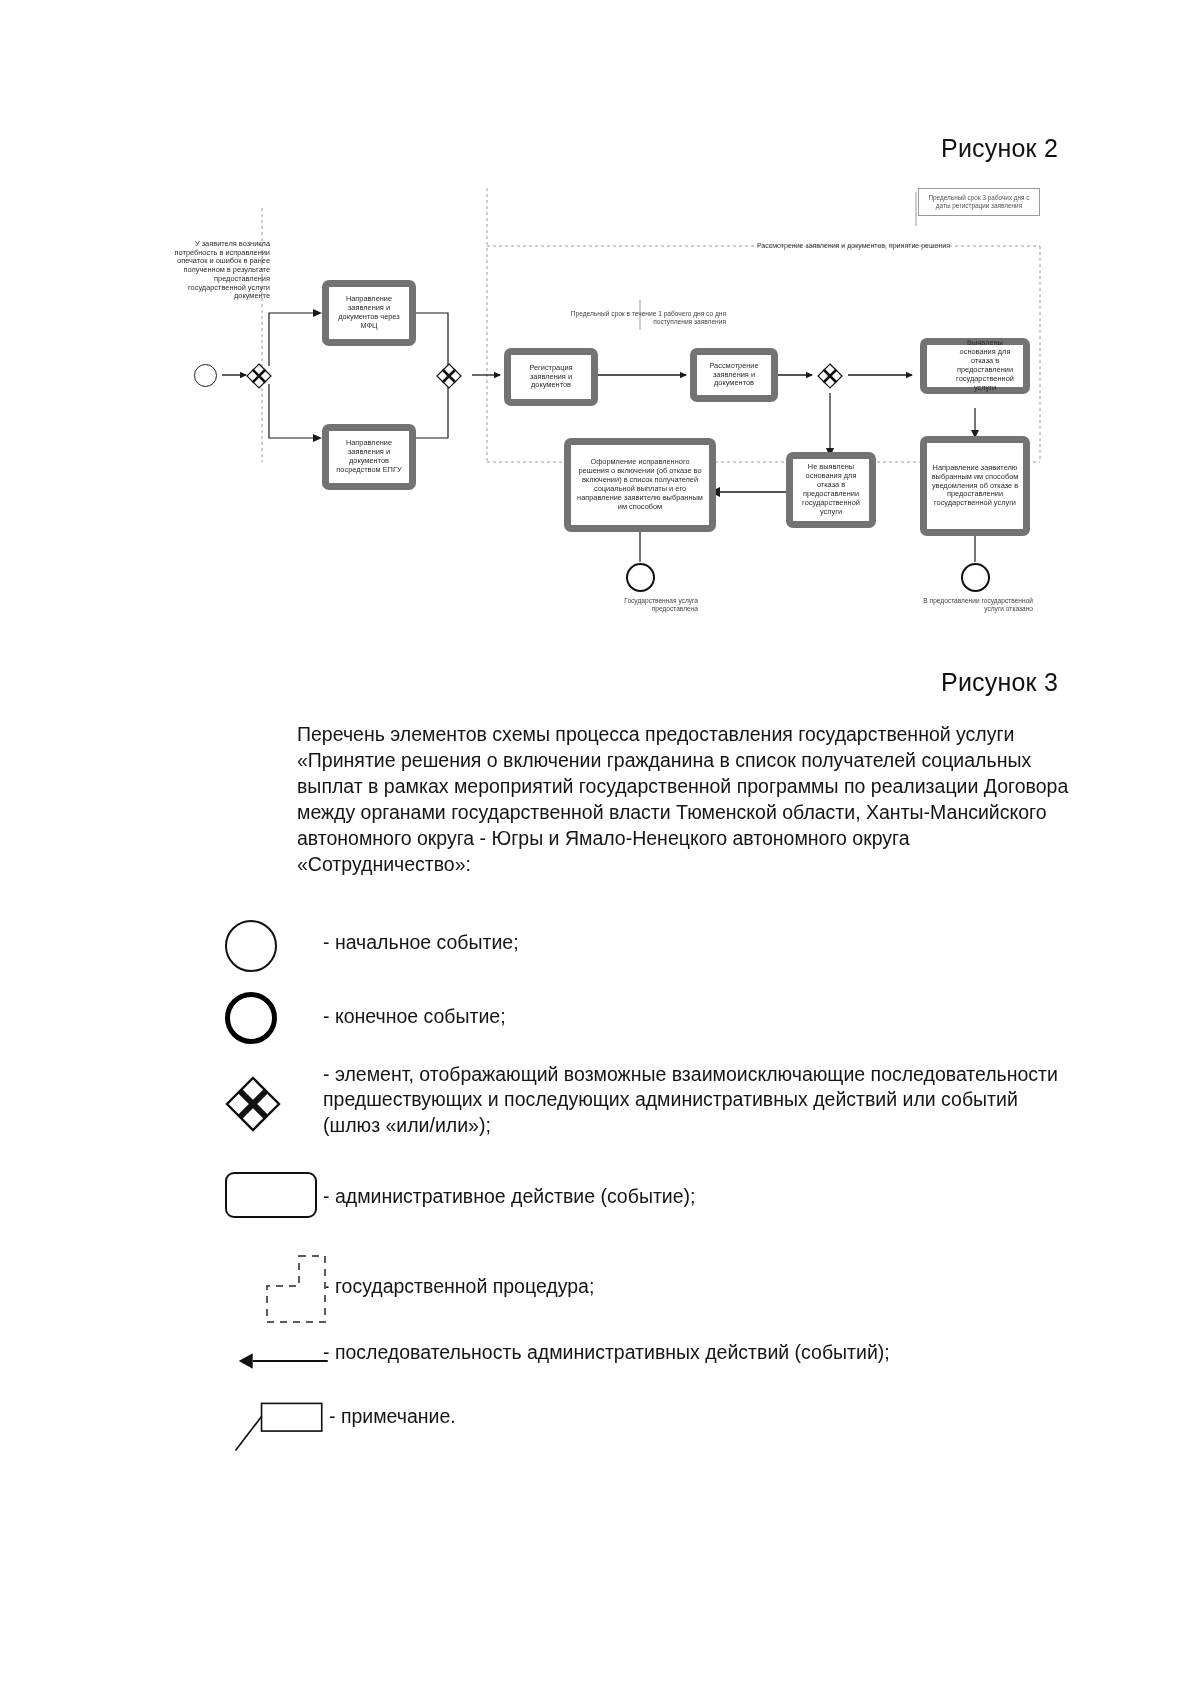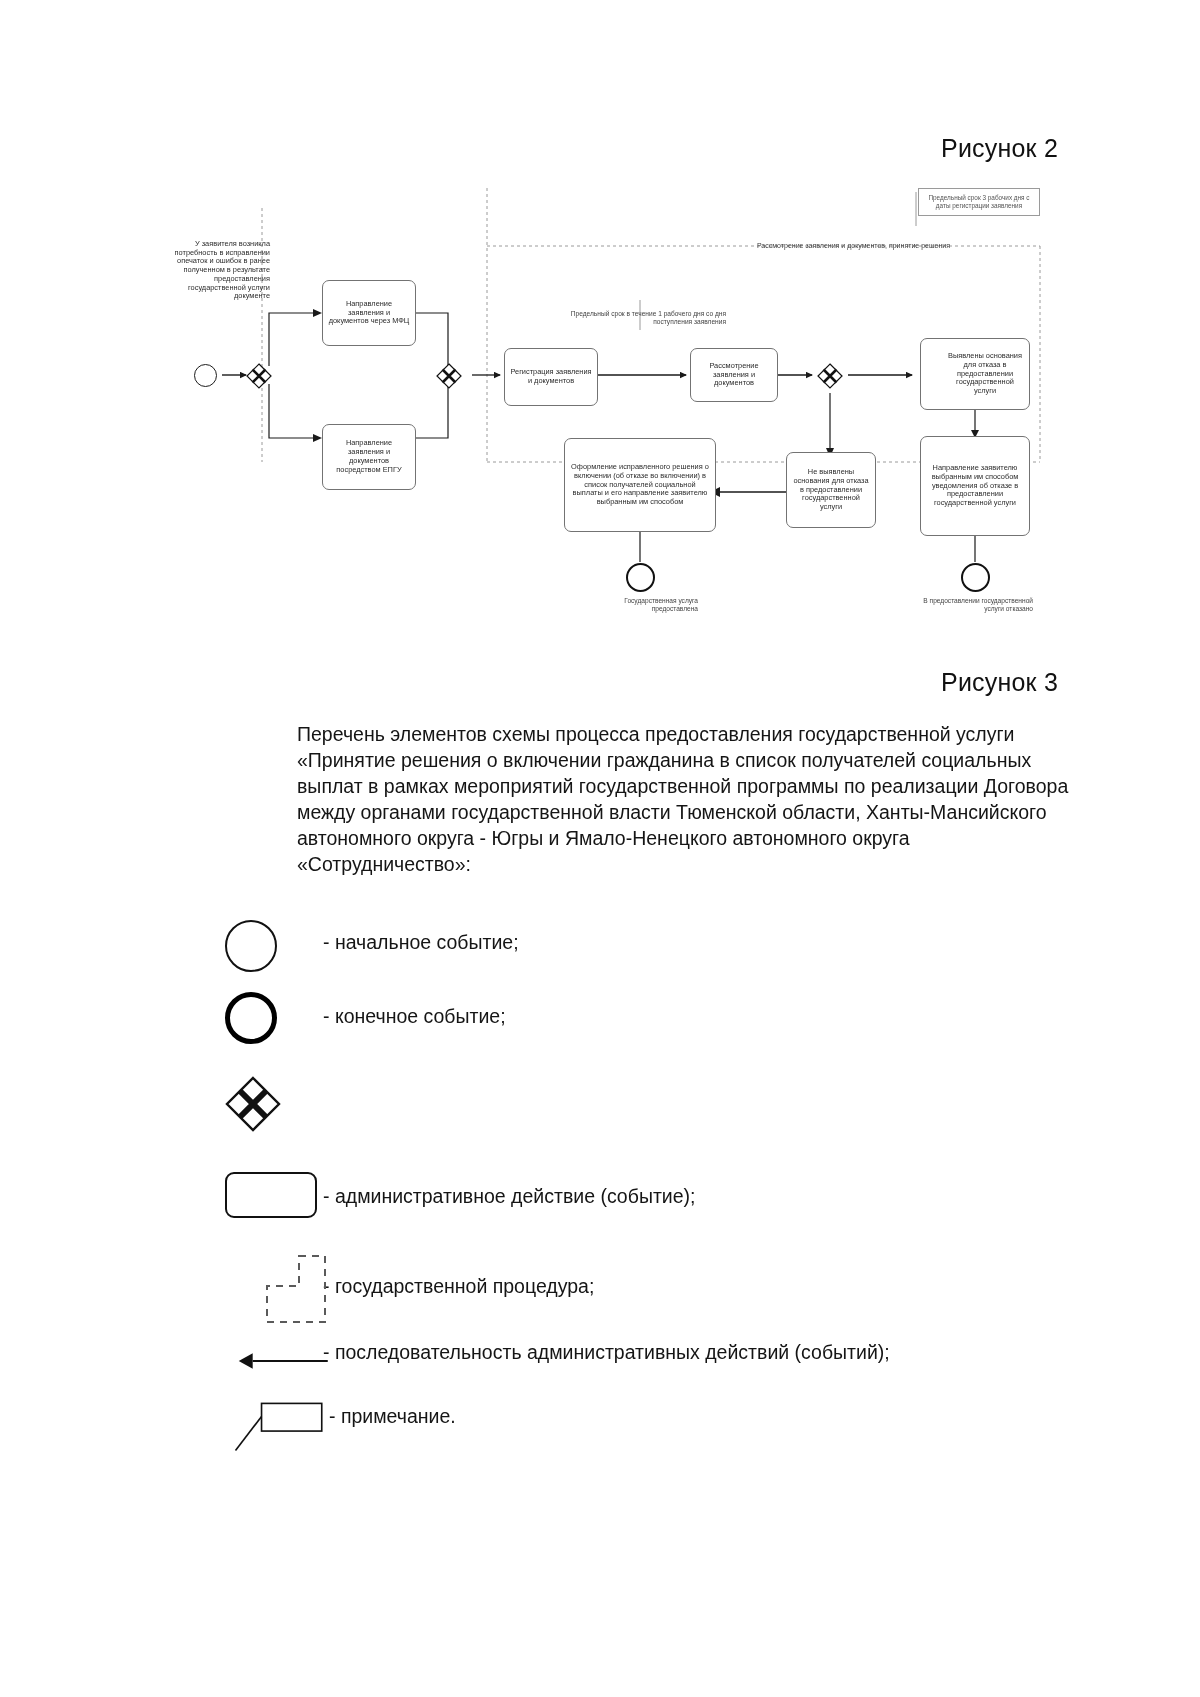--- a/index.html
+++ b/index.html
@@ -26,21 +26,21 @@
   .dgm-label{
     position:absolute;text-align:right;
     color:#2b2b2b;line-height:1.18;
     font-size:7.4px;
     word-wrap:break-word;
   }
   .dgm-label.tiny{font-size:6.6px;color:#444;}
   .dgm-label.lane{font-size:7px;color:#3a3a3a;}
 
   .box{
-    position:absolute;border:1px solid #737373;border-radius:7px;
+    position:absolute;border:7px solid #737373;border-radius:7px;
     background:#fff;box-sizing:border-box;
     display:flex;align-items:center;justify-content:center;
     padding:3px 4px;
   }
   .box .t{
     font-size:7.4px;line-height:1.2;text-align:center;color:#2b2b2b;
   }
   .note{
     position:absolute;border:1px solid #9a9a9a;background:#fff;
     box-sizing:border-box;display:flex;align-items:center;justify-content:center;
@@ -186,21 +186,21 @@
     </div>
 
     <div class="box" style="left:504px;top:168px;width:94px;height:58px;">
       <span class="t">Регистрация заявления и документов</span>
     </div>
 
     <div class="box" style="left:690px;top:168px;width:88px;height:54px;">
       <span class="t">Рассмотрение заявления и документов</span>
     </div>
 
-    <div class="box" style="left:920px;top:158px;width:110px;height:72px;padding-left:24px;">
+    <div class="box" style="left:920px;top:158px;width:110px;height:56px;padding-left:24px;">
       <span class="t">Выявлены основания для отказа в предоставлении государственной услуги</span>
     </div>
 
     <div class="box" style="left:786px;top:272px;width:90px;height:76px;">
       <span class="t">Не выявлены основания для отказа в предоставлении государственной услуги</span>
     </div>
 
     <div class="box" style="left:564px;top:258px;width:152px;height:94px;">
       <span class="t">Оформление исправленного решения о включении (об отказе во включении) в список получателей социальной выплаты и его направление заявителю выбранным им способом</span>
     </div>
@@ -238,20 +238,21 @@
         <div class="legend-text" style="padding-top:18px;">- конечное событие;</div>
       </div>
 
       <div class="legend-row" style="height:102px;">
         <div class="legend-sym" style="top:16px;">
           <svg width="56" height="56" viewBox="0 0 56 56">
             <polygon points="28,2 54,28 28,54 2,28" fill="#fff" stroke="#111" stroke-width="2.4"></polygon>
             <path d="M15,15 L41,41 M41,15 L15,41" stroke="#111" stroke-width="6"></path>
           </svg>
         </div>
+        <div class="legend-text" style="padding-top:2px;">- элемент, отображающий возможные взаимоисключающие последовательности предшествующих и последующих административных действий или событий (шлюз «или/или»);</div>
       </div>
 
       <div class="legend-row" style="height:84px;">
         <div class="legend-sym" style="top:10px;">
           <div class="sym-rrect"></div>
         </div>
         <div class="legend-text" style="padding-top:22px;">- административное действие (событие);</div>
       </div>
 
       <div class="legend-row" style="height:92px;">

